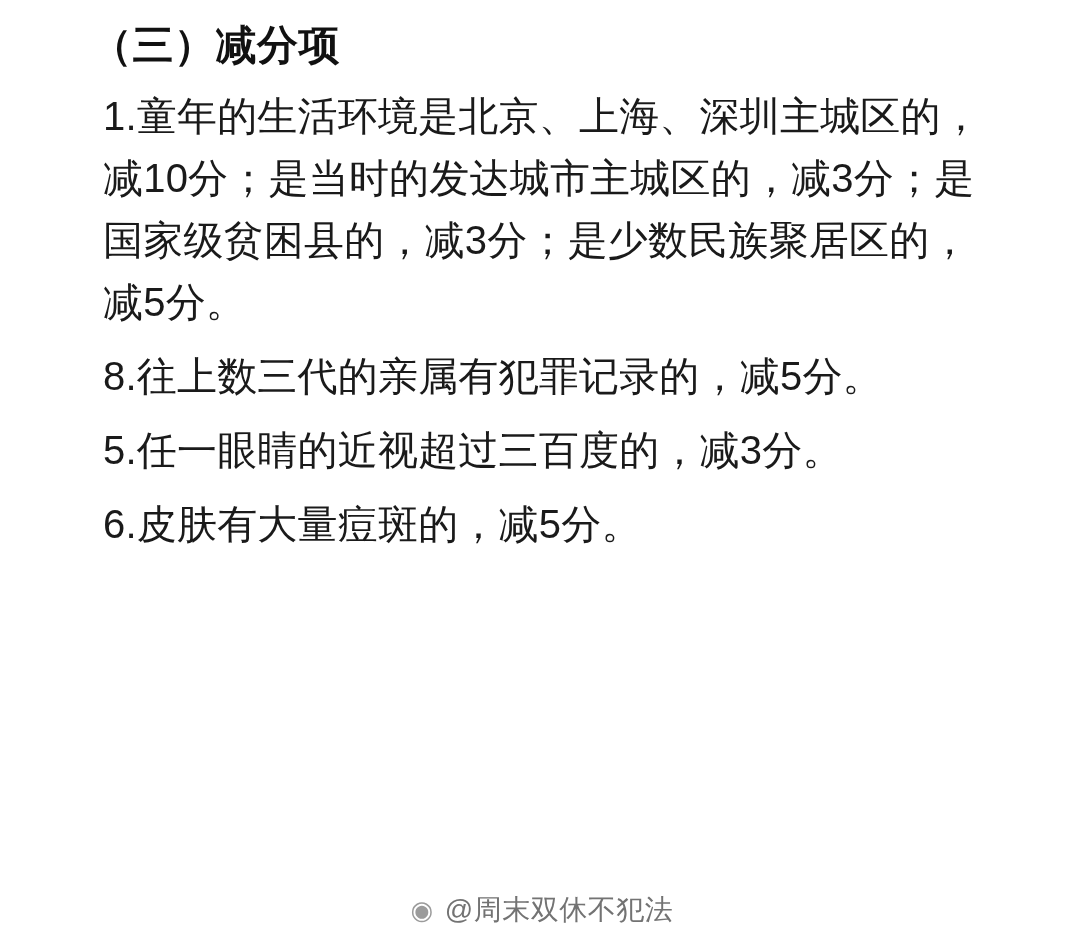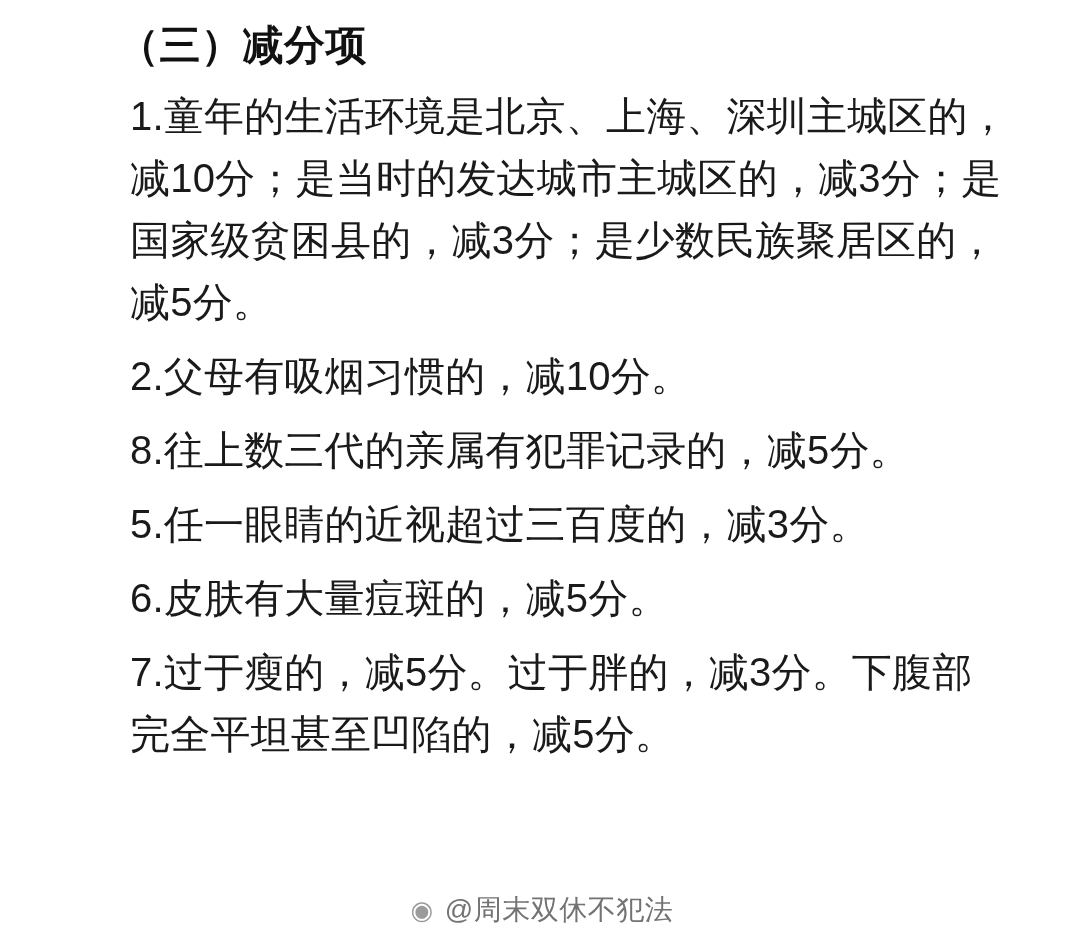--- a/index.html
+++ b/index.html
@@ -12,21 +12,21 @@
     background: #ffffff;
     font-family: "Liberation Sans", "DejaVu Sans", sans-serif;
     color: #1a1a1a;
     overflow: hidden;
   }
   .page {
     position: relative;
     width: 1080px;
     height: 943px;
     box-sizing: border-box;
-    padding: 18px 60px 0 118px;
+    padding: 18px 60px 0 91px;
   }
   .heading {
     font-size: 41px;
     font-weight: 700;
     letter-spacing: 0.5px;
     line-height: 1.35;
     margin: 0 0 6px 0;
     color: #111111;
   }
   .item {
@@ -68,24 +68,22 @@
   }
 </style>
 </head>
 <body>
 
 <div class="page">
 
   <h1 class="heading">（三）减分项</h1>
 
   <p class="item">1.童年的生活环境是北京、上海、深圳主城区的，减10分；是当时的发达城市主城区的，减3分；是国家级贫困县的，减3分；是少数民族聚居区的，减5分。</p>
-  <p class="item">2.父母有吸烟习惯的，减10分。</p>
   <p class="item">8.往上数三代的亲属有犯罪记录的，减5分。</p>
   <p class="item">5.任一眼睛的近视超过三百度的，减3分。</p>
   <p class="item">6.皮肤有大量痘斑的，减5分。</p>
-  <p class="item">7.过于瘦的，减5分。过于胖的，减3分。下腹部完全平坦甚至凹陷的，减5分。</p>
 
   <div class="footer">
     <span class="weibo-icon">◉</span>
     <span class="footer-handle">@周末双休不犯法</span>
   </div>
 
 </div>
 
 </body></html>

